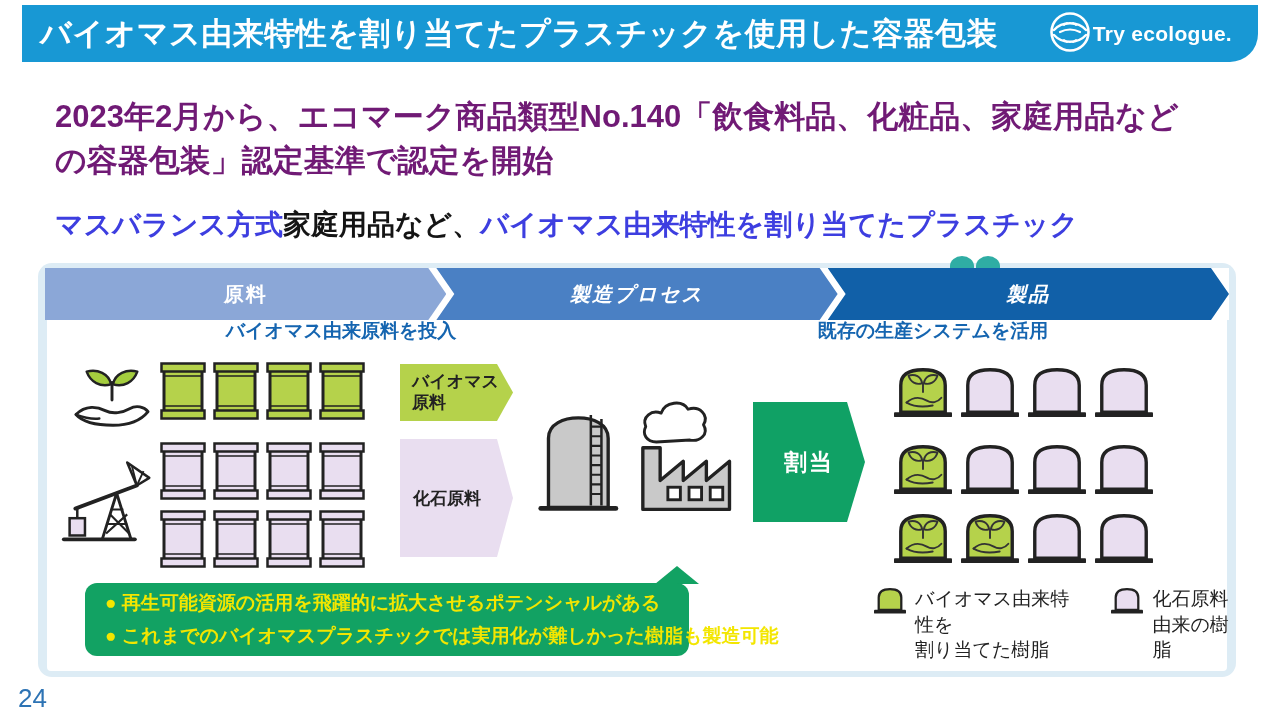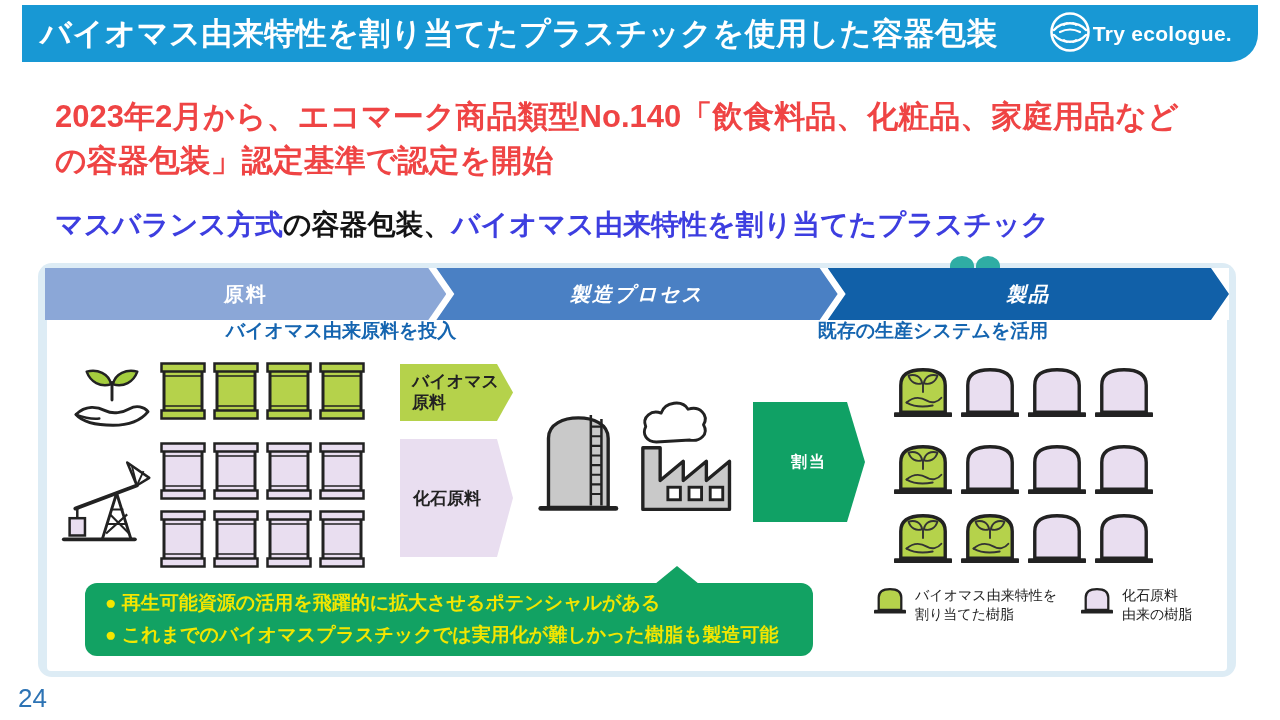--- a/index.html
+++ b/index.html
@@ -11,21 +11,21 @@
     position:absolute; left:22px; top:5px; width:1236px; height:57px;
     background:var(--header-bg); border-radius:0 0 28px 0;
     display:flex; align-items:center; justify-content:space-between;
     padding:0 26px 0 18px;
   }
   .topbar h1 { color:#fff; font-size:31px; font-weight:700; letter-spacing:0.5px; white-space:nowrap; }
   .brand { display:flex; align-items:center; gap:1px; }
   .brand-text { color:#fff; font-size:21px; font-weight:700; letter-spacing:0.3px; }
 
   
-  .intro { position:absolute; left:55px; top:95px; font-size:31px; font-weight:700; color:#ef4444; line-height:1.42; }
+  .intro { position:absolute; left:55px; top:95px; font-size:31px; font-weight:700; color:#701a75; line-height:1.42; }
   .subtitle { position:absolute; left:55px; top:206px; font-size:28px; font-weight:700; color:#141414; white-space:nowrap; }
   .subtitle .hl { color:var(--accent); }
 
   
   .panel { position:absolute; left:38px; top:263px; width:1198px; height:414px;
            background:var(--panel-bg); border-radius:14px; }
   .panel-inner { position:absolute; left:9px; top:46px; width:1180px; height:362px;
            background:#fff; border-radius:4px; }
   .deco-bump { position:absolute; width:24px; height:20px; top:-7px;
            background:var(--deco-teal); border-radius:50% 50% 0 0; z-index:1; }
@@ -54,37 +54,37 @@
 
   .mat-arrow { position:absolute; left:362px; width:113px; font-size:17px; font-weight:700; color:#222;
            clip-path:polygon(0 0, calc(100% - 16px) 0, 100% 50%, calc(100% - 16px) 100%, 0 100%); }
   .mat-arrow.green { top:101px; height:57px; background:var(--biomass-green); padding:7px 0 0 12px; line-height:1.25; }
   .mat-arrow.fossil { top:176px; height:118px; background:var(--fossil-lavender);
            display:flex; align-items:center; padding-left:13px; }
 
   .factory { position:absolute; left:497px; top:128px; }
 
   .alloc-arrow { position:absolute; left:715px; top:139px; width:112px; height:120px;
-           background:var(--allocation-green); color:#fff; font-size:16px; font-weight:700; letter-spacing:2px;
+           background:var(--allocation-green); color:#fff; font-size:23px; font-weight:700; letter-spacing:2px;
            clip-path:polygon(0 0, calc(100% - 18px) 0, 100% 50%, calc(100% - 18px) 100%, 0 100%);
            display:flex; align-items:center; justify-content:center; }
 
   .product-grid { position:absolute; left:856px; top:99px; }
   .prow { display:flex; gap:9px; }
   .prow:nth-child(2) { margin-top:15px; }
   .prow:nth-child(3) { margin-top:7px; }
 
   .legend { position:absolute; left:836px; top:322px; display:flex; gap:24px; z-index:2; }
   .legend-item { display:flex; align-items:flex-start; gap:9px; }
-  .legend-label { font-size:14px; color:#222; line-height:1.35; padding-top:1px; }
+  .legend-label { font-size:19px; color:#222; line-height:1.35; padding-top:1px; }
 
   
-  .callout { position:absolute; left:47px; top:320px; width:728px; height:73px;
+  .callout { position:absolute; left:47px; top:320px; width:604px; height:73px;
            background:var(--callout-green); border-radius:12px; z-index:5;
-           display:flex; }
+           display:flex; align-items:center; }
   .callout-tri { position:absolute; left:617px; top:303px; width:0; height:0; z-index:5;
            border-left:22px solid transparent; border-right:22px solid transparent;
            border-bottom:18px solid var(--callout-green); }
   .callout ul { list-style:none; padding:4px 20px; }
   .callout li { color:var(--callout-text); font-size:19px; font-weight:700; line-height:1.7; white-space:nowrap; }
 
   .pagenum { position:absolute; left:18px; top:683px; font-size:26px; color:var(--page-number-blue); }
 </style>
 </head>
 <body>
@@ -106,21 +106,21 @@
       <span class="brand-text">Try ecologue.</span>
     </div>
   </header>
 
   <p class="intro">
     <span>2023年2月から、エコマーク商品類型No.140「飲食料品、化粧品、家庭用品など</span><br>
     <span>の容器包装」認定基準で認定を開始</span>
   </p>
 
   <p class="subtitle">
-    <span class="hl">マスバランス方式</span><span>の容器包装、</span><span class="hl">バイオマス由来特性を割り当てたプラスチック</span>
+    <span class="hl">マスバランス方式</span><span>家庭用品など、</span><span class="hl">バイオマス由来特性を割り当てたプラスチック</span>
   </p>
 
   <section class="panel">
     <span class="deco-bump b1"></span>
     <span class="deco-bump b2"></span>
     <div class="panel-inner"></div>
 
     <div class="chevrons">
       <div class="chev c0" style="background: rgb(139, 167, 215);">
           <span>原料</span>

